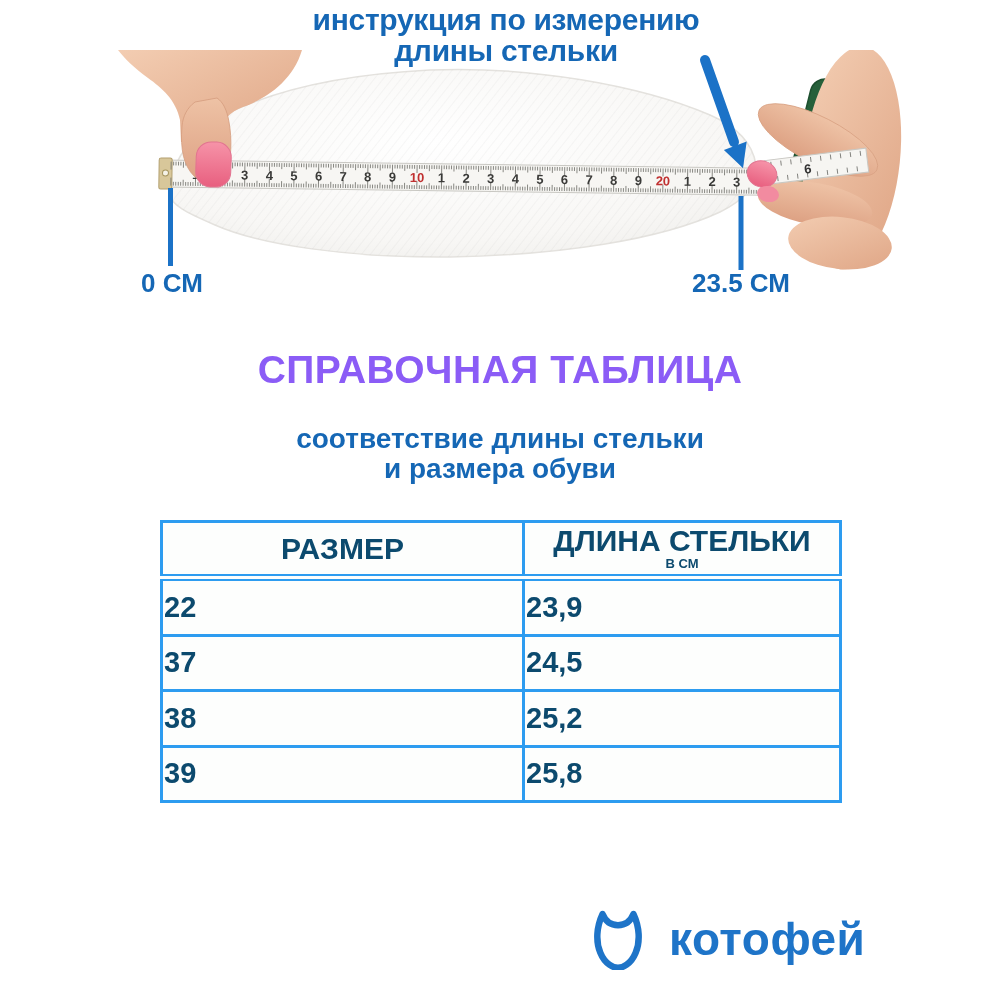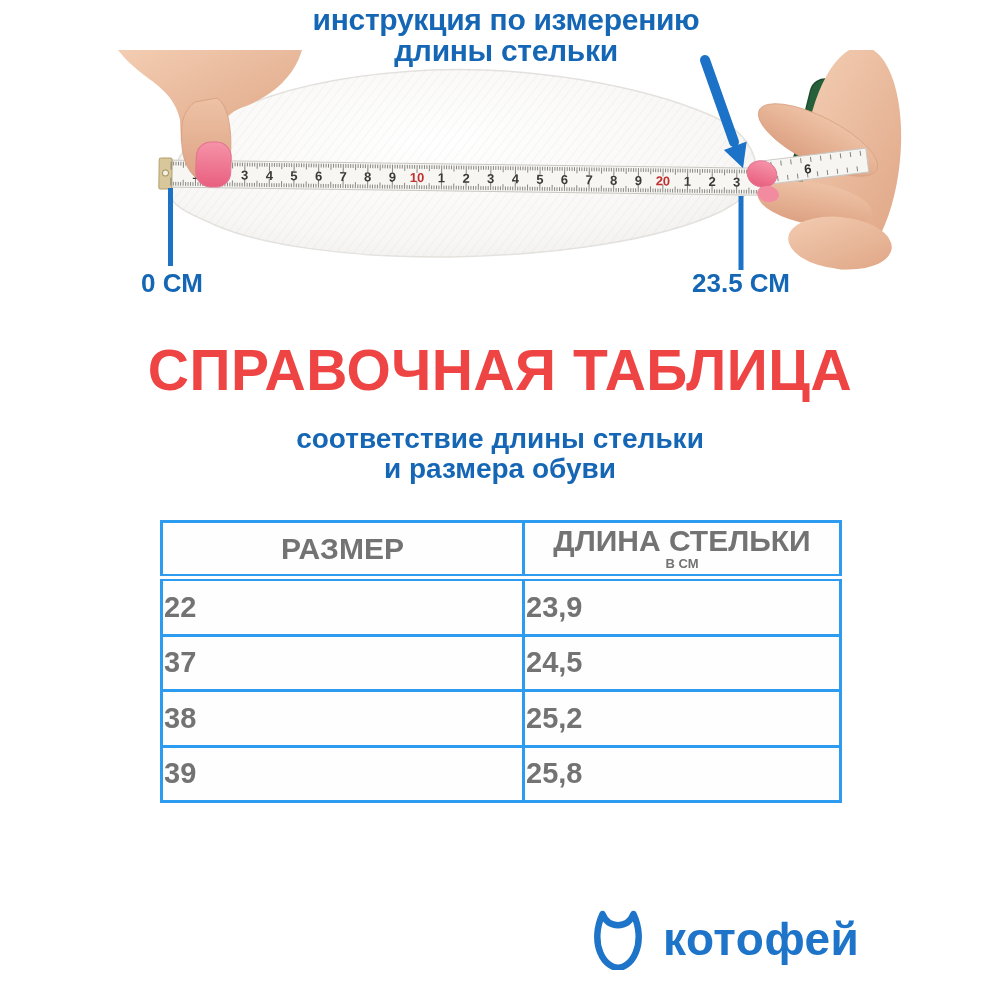--- a/index.html
+++ b/index.html
@@ -12,42 +12,42 @@
     position:absolute;top:4px;left:0;width:1000px;text-align:center;
     color:#1567b5;font-weight:800;font-size:30px;line-height:31px;letter-spacing:-0.3px;
     z-index:3;
     margin-left:6px;
   }
   
   .photo{position:absolute;top:50px;left:0;width:1000px;height:250px;z-index:1;}
   
   .ref-title{
     position:absolute;top:341px;left:0;width:1000px;text-align:center;
-    color:#ef4444;font-weight:800;font-size:57px;line-height:58px;letter-spacing:0.5px;
+    color:#8b5cf6;font-weight:800;font-size:39px;line-height:58px;letter-spacing:0.5px;
   }
   .ref-subtitle{
     position:absolute;top:424px;left:0;width:1000px;text-align:center;
     color:#1567b5;font-weight:800;font-size:28px;line-height:30px;
   }
   
   table.size-table{
     position:absolute;top:520px;left:160px;width:682px;
     border-collapse:collapse;background:#fff;table-layout:fixed;
   }
   table.size-table col.c1{width:362px;}
   table.size-table th,table.size-table td{
     border:3px solid #2d9cf0;vertical-align:middle;
-    color:#737373;background:#fdfefd;
+    color:#0c4a6e;background:#fdfefd;
   }
   table.size-table th{height:49px;font-size:30px;font-weight:700;border-bottom:7px double #2d9cf0;}
   table.size-table th .sub{font-size:13px;font-weight:700;line-height:18px;margin-top:-3px;}
   table.size-table td{height:50.5px;font-size:29px;font-weight:700;}
   
   .brand{
-    position:absolute;top:908px;left:592px;display:flex;align-items:center;gap:19px;
+    position:absolute;top:908px;left:592px;display:flex;align-items:center;gap:25px;
   }
   .brand .wordmark{
     color:#1e74c8;font-weight:700;font-size:46px;letter-spacing:0.5px;line-height:62px;
   }
   svg text{font-family:"Liberation Sans",sans-serif;}
 </style>
 </head>
 <body>
 
 <div class="page">

